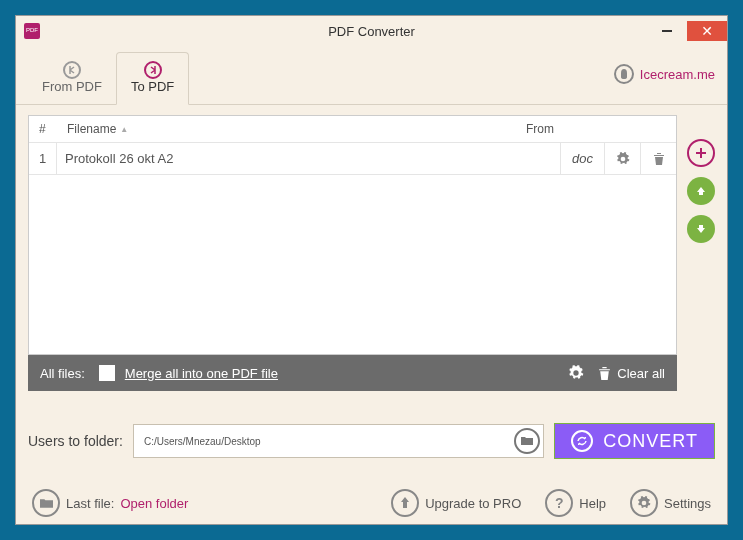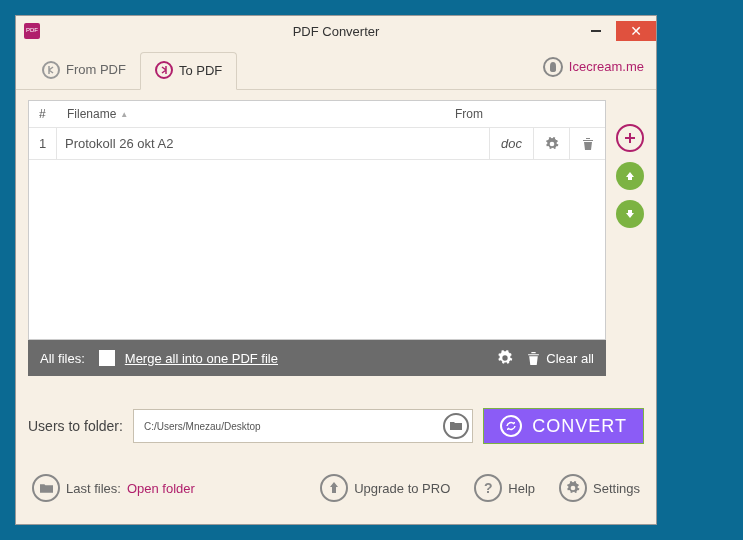--- a/index.html
+++ b/index.html
@@ -1,27 +1,27 @@
 <!DOCTYPE html>
 <html><head>
 <meta charset="utf-8">
 <style>
 * { margin:0; padding:0; box-sizing:border-box; font-family:"Segoe UI",Arial,sans-serif; }
 body { background:#0b6a93; width:743px; height:540px; overflow:hidden; }
-.frame { position:absolute; left:15px; top:15px; width:642px; height:510px; background:#f7f0e5; border:1px solid #999; }
+.frame { position:absolute; left:15px; top:15px; width:713px; height:510px; background:#f7f0e5; border:1px solid #999; }
 .titlebar { height:30px; display:flex; align-items:center; position:relative; }
 .app-icon { width:16px; height:16px; background:#b0206c; margin-left:8px; border-radius:2px; position:relative; }
 .app-icon::after { content:"PDF"; position:absolute; color:#fff; font-size:6px; left:2px; top:4px; }
 .title { position:absolute; left:50%; transform:translateX(-50%); font-size:13px; color:#333; }
 .win-btns { margin-left:auto; display:flex; }
 .win-btn { width:40px; height:20px; display:flex; align-items:center; justify-content:center; cursor:pointer; }
 .minline { width:10px; height:2px; background:#333; }
 .closebtn { background:#e0513e; color:#fff; font-size:14px; }
 .tabrow { display:flex; align-items:center; padding:6px 12px 0 12px; border-bottom:1px solid #d8d0c2; position:relative; }
-.tab { display:flex; align-items:center; gap:6px; padding:8px 14px 10px 14px; font-size:13px; color:#666; cursor:pointer; }
+.tab { display:flex; align-items:center; padding:8px 14px 10px 14px; font-size:13px; color:#666; cursor:pointer;flex-direction:column; }
 .tab.active { background:#f7f0e5; border:1px solid #d8d0c2; border-bottom:1px solid #f7f0e5; border-radius:4px 4px 0 0; margin-bottom:-1px; color:#333; }
 .tabicon { width:18px; height:18px; border:2px solid #999; border-radius:50%; display:flex; align-items:center; justify-content:center; }
 .tabicon.active { border-color:#b0206c; }
 .tabicon svg { width:8px; height:8px; }
 .brand { margin-left:auto; display:flex; align-items:center; gap:6px; color:#b0206c; font-size:13px; cursor:pointer; padding-bottom:8px; }
 .brand-ico { width:20px; height:20px; border:2px solid #888; border-radius:50%; display:flex; align-items:center; justify-content:center; }
 .brand-ico span { width:6px; height:10px; background:#888; border-radius:3px 3px 3px 3px / 4px 4px 2px 2px; }
 .body { padding:10px 12px 6px 12px; }
 .table-wrap { display:flex; gap:10px; }
 .table { flex:1; background:#fff; border:1px solid #ccc; display:flex; flex-direction:column; height:240px; }
@@ -185,21 +185,21 @@
       <span>CONVERT</span>
     </div>
   </div>
 
   <div class="footer">
     <div class="ficon">
       <svg width="13" height="11" viewBox="0 0 12 10">
           <path fill="#888" d="M0 1h4l1 1h7v7H0z"></path>
         </svg>
     </div>
-    <span>Last files:</span>
+    <span>Last file:</span>
     <span class="link">Open folder</span>
     <div class="spacer"></div>
     <div class="fitem">
       <div class="ficon">
         <svg width="10" height="12" viewBox="0 0 10 12">
             <path fill="#888" d="M5 0l4 5H7v6H3V5H1z"></path>
           </svg>
       </div>
       <span>Upgrade to PRO</span>
     </div>

